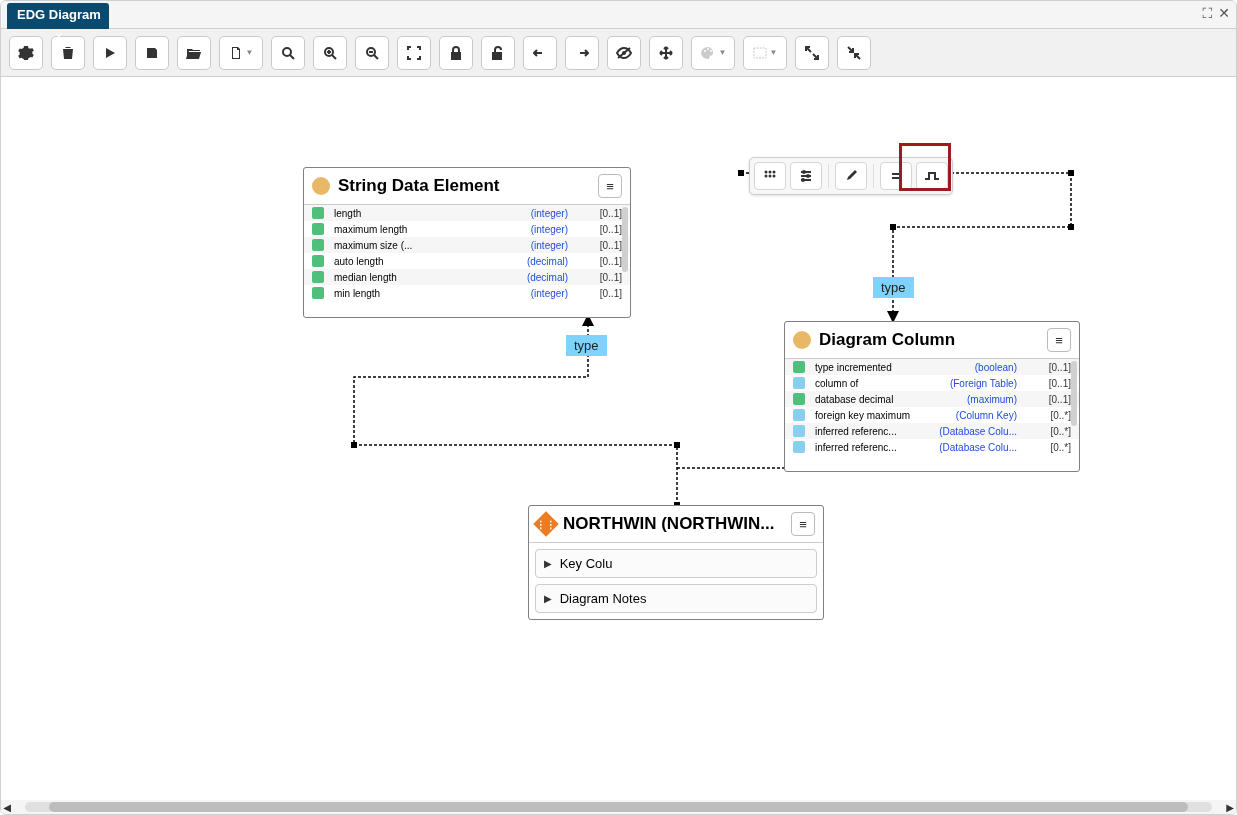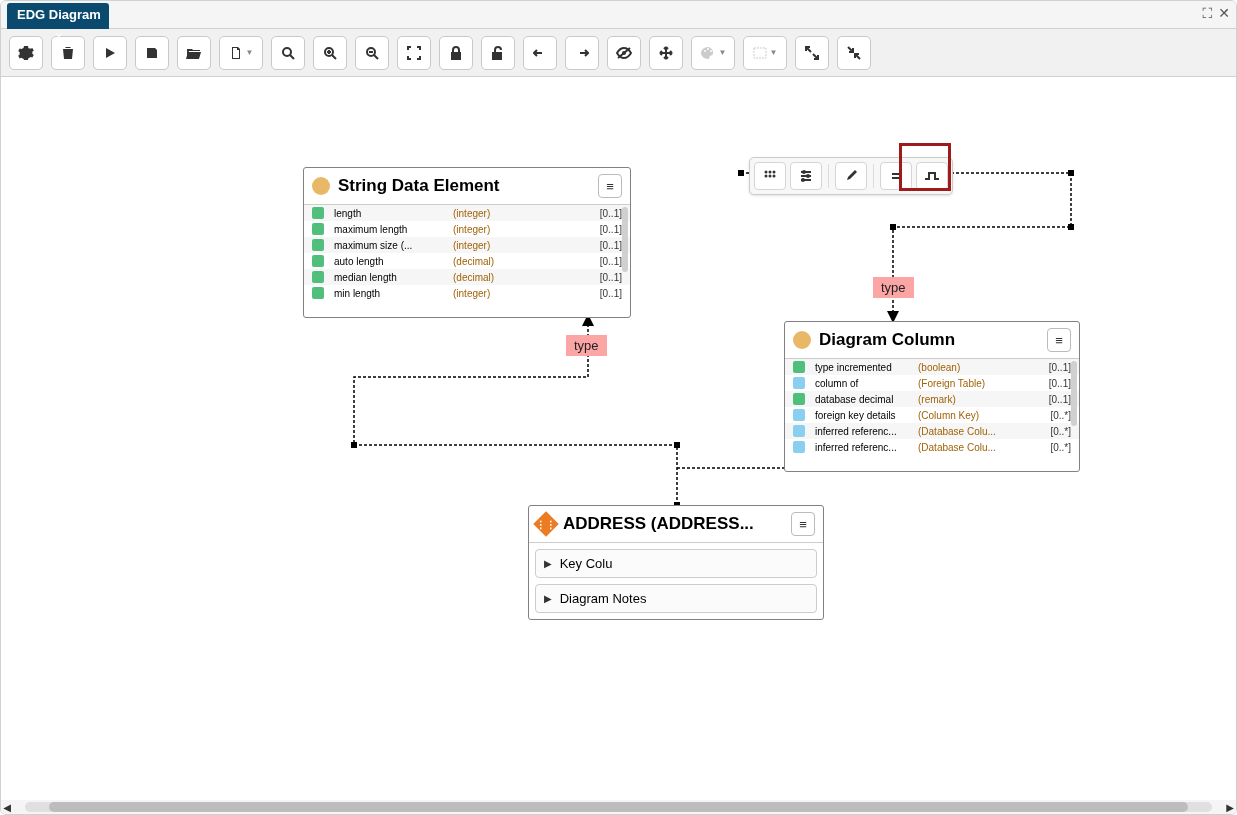--- a/index.html
+++ b/index.html
@@ -31,37 +31,37 @@
 .diamond { width: 18px; height: 18px; transform: rotate(45deg); background: #ec7c23; flex-shrink:0; display:flex; align-items:center; justify-content:center; }
 .diamond span { transform: rotate(-45deg); color:#fff; font-size:10px; font-weight:700; }
 .rows { font-size: 10px; position: relative; }
 .row { display: grid; grid-template-columns: 18px 1fr 1fr 50px; gap: 4px; padding: 2px 8px; align-items:center; white-space: nowrap; }
 .row:nth-child(odd) { background: #f6f6f6; }
 .row:nth-child(even) { background: #fff; }
 .row .ic { width: 12px; height: 12px; border-radius: 2px; }
 .ic.green { background: #4fbf7b; }
 .ic.blue { background: #8bcff0; }
 .row .name { overflow:hidden; text-overflow:ellipsis; }
-.row .type { overflow:hidden; text-overflow:ellipsis; color:#a16207; }
+.row .type { overflow:hidden; text-overflow:ellipsis; color:#1d4ed8;text-align:right; }
 .row .card { text-align:right; color:#333; }
 .rows-scroll { position:absolute; right:2px; top:2px; bottom:2px; width:6px; background:#d0d0d0; border-radius:3px; }
 .rows-scroll.small { bottom: 40%; }
 
 
 .section { border: 1px solid #ccc; border-radius: 4px; margin: 6px; padding: 6px 8px; display:flex; align-items:center; gap:8px; background:#fbfbfb; cursor:pointer; }
 .section .tri { font-size: 10px; color:#333; }
 
 
 .mini-toolbar { position: absolute; background: #f7f7f7; border: 1px solid #ccc; border-radius: 5px; padding: 4px; display: flex; gap: 4px; box-shadow: 0 1px 3px rgba(0,0,0,0.12); }
 .mini-toolbar .mb { background:#fff; border:1px solid #d5d5d5; border-radius:4px; width:32px; height:28px; display:flex; align-items:center; justify-content:center; cursor:pointer; color:#333; font-size:14px; }
 .mini-toolbar .sep { width:1px; background:#ddd; margin:2px 2px; }
 .highlight-box { position:absolute; border: 3px solid #9e1b1b; }
 
 
-.edge-label { position:absolute; background:#fca5a5; padding:3px 8px; font-size:13px; color:#222; }
+.edge-label { position:absolute; background:#7dd3fc; padding:3px 8px; font-size:13px; color:#222; }
 svg.edges { position:absolute; inset:0; width:100%; height:100%; pointer-events:none; }
 .caret { font-size: 8px; margin-left: 3px; color:#888; }
 </style>
 </head>
 <body>
 
 <div class="window">
 
   <div class="titlebar">
     <div class="tab">
@@ -281,26 +281,26 @@
             </div>
           <div class="row">
               <div class="ic blue"></div>
               <div class="name">column of</div>
               <div class="type">(Foreign Table)</div>
               <div class="card">[0..1]</div>
             </div>
           <div class="row">
               <div class="ic green"></div>
               <div class="name">database decimal</div>
-              <div class="type">(remark)</div>
+              <div class="type">(maximum)</div>
               <div class="card">[0..1]</div>
             </div>
           <div class="row">
               <div class="ic blue"></div>
-              <div class="name">foreign key details</div>
+              <div class="name">foreign key maximum</div>
               <div class="type">(Column Key)</div>
               <div class="card">[0..*]</div>
             </div>
           <div class="row">
               <div class="ic blue"></div>
               <div class="name">inferred referenc...</div>
               <div class="type">(Database Colu...</div>
               <div class="card">[0..*]</div>
             </div>
           <div class="row">
@@ -311,21 +311,21 @@
             </div>
           <div class="rows-scroll small"></div>
         </div>
       </div>
 
       <div class="entity" style="left:527px; top:428px; width:296px;">
         <div class="entity-header">
           <div class="diamond">
               <span>⋮⋮</span>
             </div>
-          <div class="entity-title">ADDRESS (ADDRESS...</div>
+          <div class="entity-title">NORTHWIN (NORTHWIN...</div>
           <div class="menu-btn">≡</div>
         </div>
         <div>
           <div class="section">
               <span class="tri">▶</span>
               <span>Key Colu</span>
             </div>
           <div class="section">
               <span class="tri">▶</span>
               <span>Diagram Notes</span>

